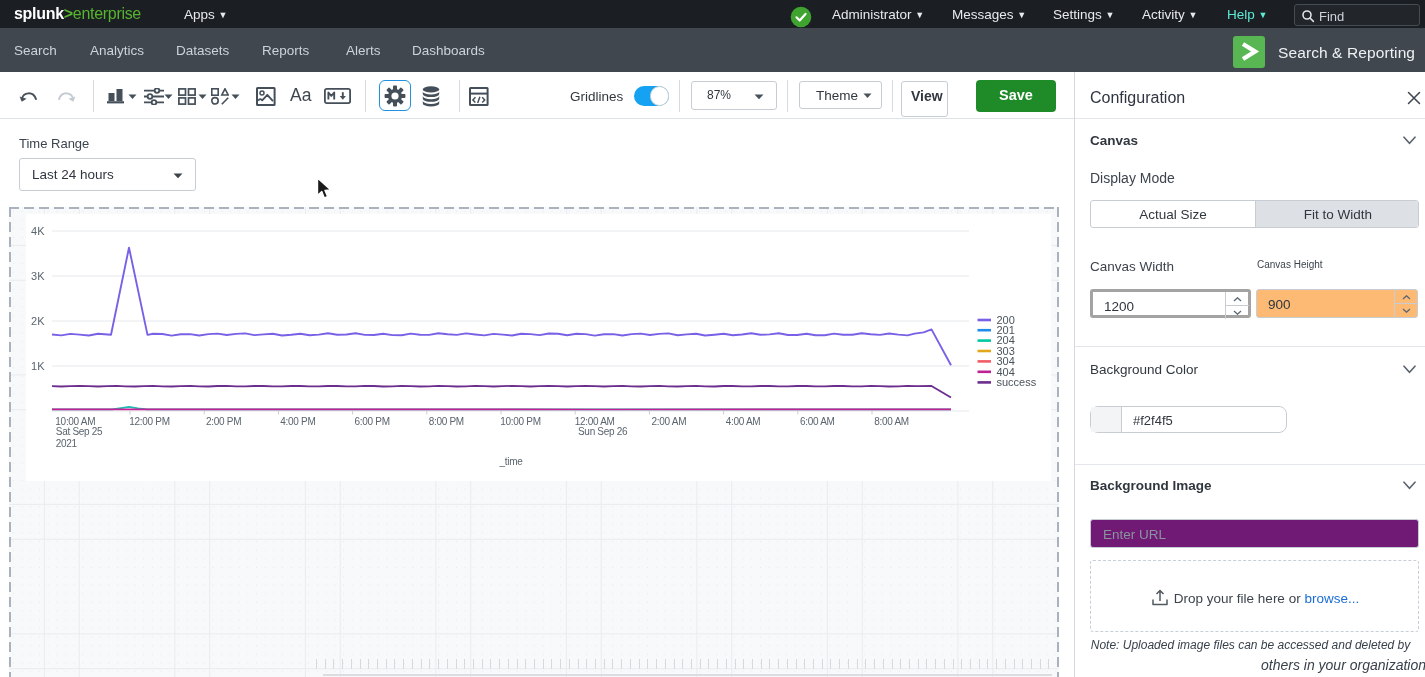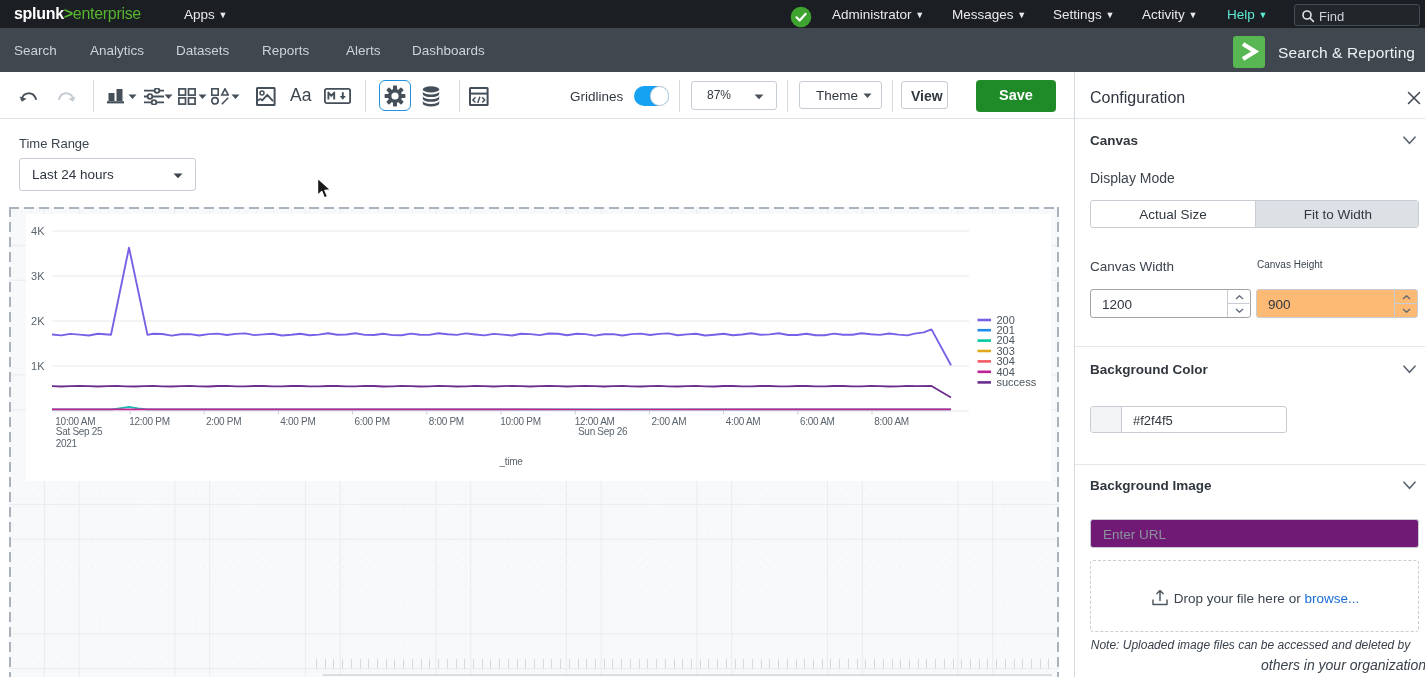--- a/index.html
+++ b/index.html
@@ -172,21 +172,21 @@
   <div class="sep" style="left:787px;top:8px;height:32px"></div>
 
   <div class="btn" style="left:799px;top:9px;width:83px;height:28px">
     <span class="abs" style="left:16px;top:6px;font-size:13.5px">Theme</span>
     <svg class="abs" style="left:63px;top:11px" width="9" height="6" viewBox="0 0 9 6">
         <path d="M0.5 0.5 L4.5 5 L8.5 0.5 Z" fill="#49525a"></path>
       </svg>
   </div>
   <div class="sep" style="left:892px;top:8px;height:32px"></div>
 
-  <div class="btn" style="left:901px;top:9px;width:47px;height:28px;font-weight:bold">
+  <div class="btn" style="left:901px;top:9px;width:47px;height:36px;font-weight:bold">
     <span class="abs" style="left:9px;top:6px;font-size:14px">View</span>
   </div>
 
   <div class="abs" style="left:976px;top:8px;width:80px;height:32px;background:#1f8a28;border-radius:4px">
     <span class="abs" style="left:23px;top:7px;font-size:14.5px;font-weight:bold;color:#fff">Save</span>
   </div>
 </div>
 
 <div id="stage" class="abs" style="left:0;top:120px;width:1074px;height:557px;background:#fff">
   <div class="abs" style="left:19px;top:16px;font-size:13px;color:#3c444d">Time Range</div>
@@ -301,21 +301,21 @@
     </svg>
 
   <div class="abs" style="left:15px;top:98px;font-size:14px;color:#3c444d">Display Mode</div>
   <div class="abs" style="left:15px;top:128px;width:329px;height:28px;border:1px solid #c8cdd4;border-radius:3px;background:#fff;overflow:hidden">
     <div class="abs" style="left:0;top:0;width:164px;height:28px;text-align:center;line-height:27px;font-size:13.5px;color:#31373e">Actual Size</div>
     <div class="abs" style="left:164px;top:0;width:165px;height:28px;background:#dde1e5;border-left:1px solid #c8cdd4;text-align:center;line-height:27px;font-size:13.5px;color:#31373e">Fit to Width</div>
   </div>
 
   <div class="abs" style="left:15px;top:187px;font-size:13.5px;color:#3c444d">Canvas Width</div>
   <div class="abs" style="left:182px;top:187px;font-size:10px;color:#3c444d">Canvas Height</div>
-  <div class="abs" style="left:15px;top:217px;width:161px;height:29px;border:1px solid #a3a3a3;border-radius:3px;background:#fff">
+  <div class="abs" style="left:15px;top:217px;width:161px;height:29px;border:3px solid #a3a3a3;border-radius:3px;background:#fff">
     <span class="abs" style="left:11px;top:6.5px;font-size:13.5px;color:#2f3540">1200</span>
     <div class="abs" style="right:0;top:0;width:23px;height:27px;border-left:1px solid #c8cdd4">
       <div class="abs" style="left:0;top:13px;width:23px;height:1px;background:#c8cdd4"></div>
       <svg class="abs" style="left:7px;top:4.5px" width="9" height="5" viewBox="0 0 9 5">
           <path d="M1 4 L4.5 0.8 L8 4" stroke="#596673" stroke-width="1.3" fill="none"></path>
         </svg>
       <svg class="abs" style="left:7px;top:17.5px" width="9" height="5" viewBox="0 0 9 5">
           <path d="M1 1 L4.5 4.2 L8 1" stroke="#596673" stroke-width="1.3" fill="none"></path>
         </svg>
     </div>
@@ -327,25 +327,25 @@
       <svg class="abs" style="left:7px;top:4.5px" width="9" height="5" viewBox="0 0 9 5">
           <path d="M1 4 L4.5 0.8 L8 4" stroke="#596673" stroke-width="1.3" fill="none"></path>
         </svg>
       <svg class="abs" style="left:7px;top:17.5px" width="9" height="5" viewBox="0 0 9 5">
           <path d="M1 1 L4.5 4.2 L8 1" stroke="#596673" stroke-width="1.3" fill="none"></path>
         </svg>
     </div>
   </div>
 
   <div class="abs" style="left:0;top:274px;width:351px;height:1px;background:#e3e7eb"></div>
-  <div class="abs" style="left:15px;top:290px;font-size:13.5px;font-weight:bold;color:#31373e">Background Color</div>
+  <div class="abs" style="left:15px;top:290px;font-size:13.5px;font-weight:normal;color:#31373e">Background Color</div>
   <svg class="abs" style="left:328px;top:293px" width="13" height="9" viewBox="0 0 13 9">
       <path d="M1 1.2 L6.5 7.2 L12 1.2" stroke="#5a646e" stroke-width="1.6" fill="none" stroke-linecap="round"></path>
     </svg>
-  <div class="abs" style="left:15px;top:334px;width:197px;height:27px;border:1px solid #c8cdd4;border-radius:3px;background:#fff">
+  <div class="abs" style="left:15px;top:334px;width:197px;height:27px;border:1px solid #c8cdd4;border-radius:8px;background:#fff">
     <div class="abs" style="left:0;top:0;width:31px;height:25px;background:#f2f4f5;border-right:1px solid #c8cdd4;border-radius:2px 0 0 2px"></div>
     <span class="abs" style="left:42px;top:5.5px;font-size:13px;color:#31373e">#f2f4f5</span>
   </div>
 
   <div class="abs" style="left:0;top:392px;width:351px;height:1px;background:#e3e7eb"></div>
   <div class="abs" style="left:15px;top:406px;font-size:13.5px;font-weight:bold;color:#31373e">Background Image</div>
   <svg class="abs" style="left:328px;top:409px" width="13" height="9" viewBox="0 0 13 9">
       <path d="M1 1.2 L6.5 7.2 L12 1.2" stroke="#5a646e" stroke-width="1.6" fill="none" stroke-linecap="round"></path>
     </svg>
   <div class="abs" style="left:15px;top:447px;width:329px;height:29px;border:1px solid #c8cdd4;border-radius:3px;background:#701a75">

